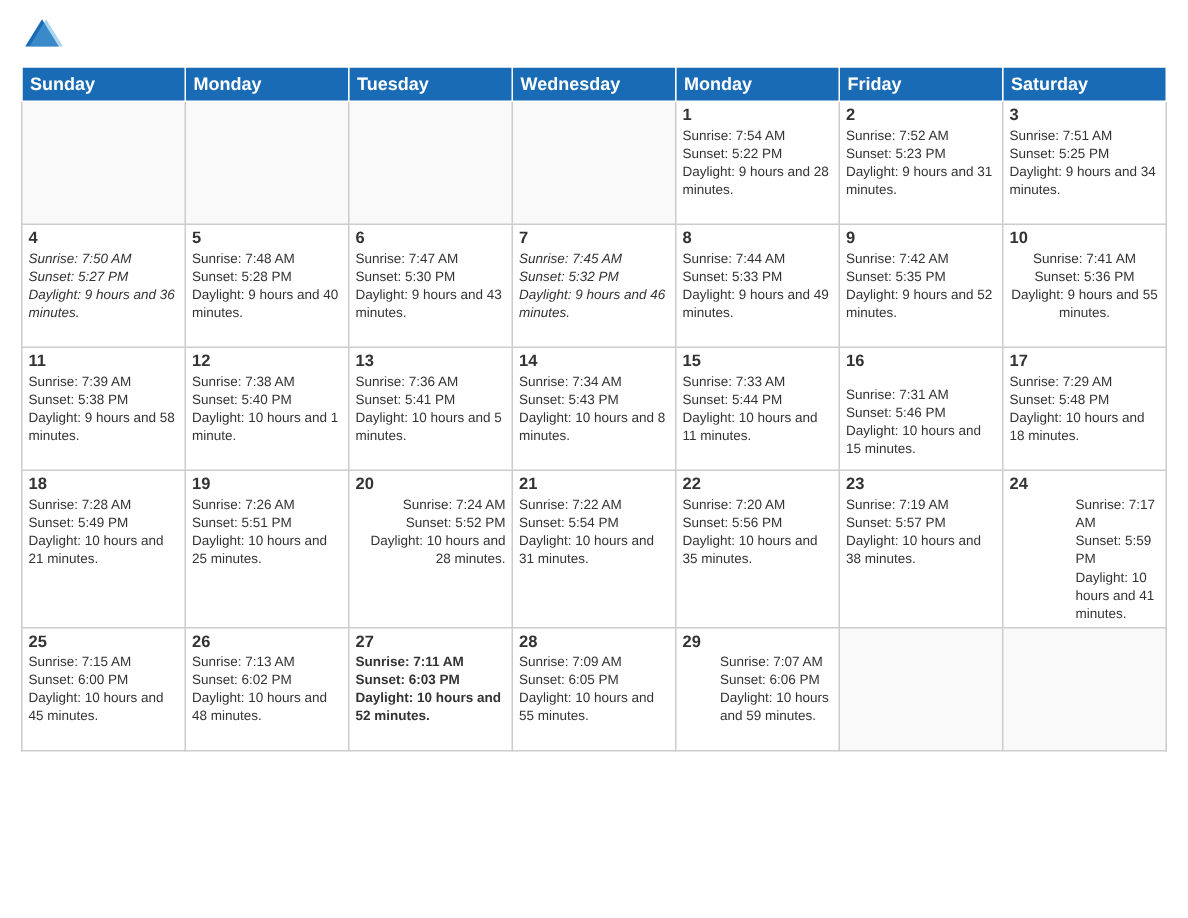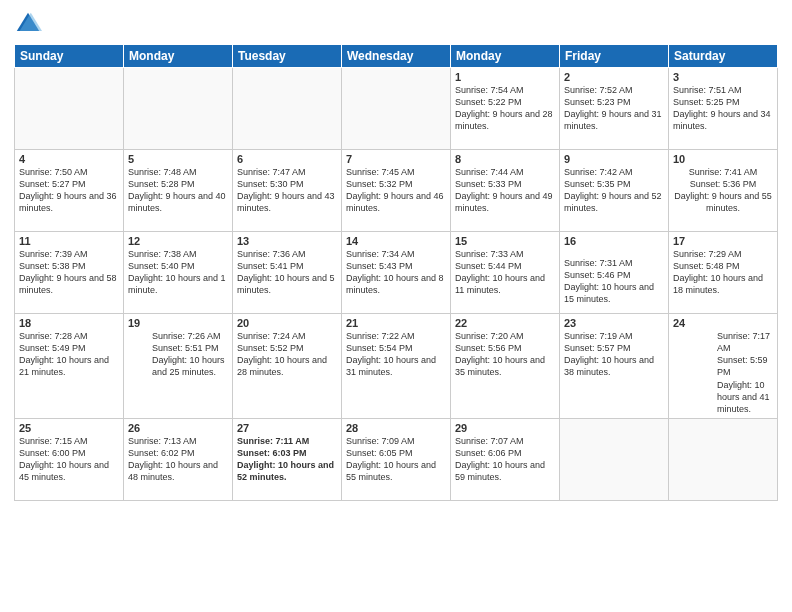--- a/index.html
+++ b/index.html
@@ -152,39 +152,39 @@
           <td>
             <span class="day-num">3</span>
             <div class="day-info" style="white-space: pre-line;">Sunrise: 7:51 AM
 Sunset: 5:25 PM
 Daylight: 9 hours and 34 minutes.</div>
           </td>
         </tr>
         <tr>
           <td>
             <span class="day-num">4</span>
-            <div class="day-info" style="white-space: pre-line;">Sunrise: 7:50 AM
+            <div class="day-info" style="white-space: pre-line; font-style: italic;">Sunrise: 7:50 AM
 Sunset: 5:27 PM
 Daylight: 9 hours and 36 minutes.</div>
           </td>
           <td>
             <span class="day-num">5</span>
             <div class="day-info" style="white-space: pre-line;">Sunrise: 7:48 AM
 Sunset: 5:28 PM
 Daylight: 9 hours and 40 minutes.</div>
           </td>
           <td>
             <span class="day-num">6</span>
             <div class="day-info" style="white-space: pre-line;">Sunrise: 7:47 AM
 Sunset: 5:30 PM
 Daylight: 9 hours and 43 minutes.</div>
           </td>
           <td>
             <span class="day-num">7</span>
-            <div class="day-info" style="white-space: pre-line;">Sunrise: 7:45 AM
+            <div class="day-info" style="white-space: pre-line; font-style: italic;">Sunrise: 7:45 AM
 Sunset: 5:32 PM
 Daylight: 9 hours and 46 minutes.</div>
           </td>
           <td>
             <span class="day-num">8</span>
             <div class="day-info" style="white-space: pre-line;">Sunrise: 7:44 AM
 Sunset: 5:33 PM
 Daylight: 9 hours and 49 minutes.</div>
           </td>
           <td>
@@ -246,27 +246,27 @@
         </tr>
         <tr>
           <td>
             <span class="day-num">18</span>
             <div class="day-info" style="white-space: pre-line;">Sunrise: 7:28 AM
 Sunset: 5:49 PM
 Daylight: 10 hours and 21 minutes.</div>
           </td>
           <td>
             <span class="day-num">19</span>
-            <div class="day-info" style="white-space: pre-line; margin-left: 24px;">Sunrise: 7:26 AM
+            <div class="day-info" style="white-space: pre-line;">Sunrise: 7:26 AM
 Sunset: 5:51 PM
 Daylight: 10 hours and 25 minutes.</div>
           </td>
           <td>
             <span class="day-num">20</span>
-            <div class="day-info" style="white-space: pre-line;">Sunrise: 7:24 AM
+            <div class="day-info" style="white-space: pre-line; text-align: right;">Sunrise: 7:24 AM
 Sunset: 5:52 PM
 Daylight: 10 hours and 28 minutes.</div>
           </td>
           <td>
             <span class="day-num">21</span>
             <div class="day-info" style="white-space: pre-line;">Sunrise: 7:22 AM
 Sunset: 5:54 PM
 Daylight: 10 hours and 31 minutes.</div>
           </td>
           <td>
@@ -308,21 +308,21 @@
 Daylight: 10 hours and 52 minutes.</div>
           </td>
           <td>
             <span class="day-num">28</span>
             <div class="day-info" style="white-space: pre-line;">Sunrise: 7:09 AM
 Sunset: 6:05 PM
 Daylight: 10 hours and 55 minutes.</div>
           </td>
           <td>
             <span class="day-num">29</span>
-            <div class="day-info" style="white-space: pre-line;">Sunrise: 7:07 AM
+            <div class="day-info" style="white-space: pre-line; margin-left: 25px;">Sunrise: 7:07 AM
 Sunset: 6:06 PM
 Daylight: 10 hours and 59 minutes.</div>
           </td>
           <td class="empty-cell"></td>
           <td class="empty-cell"></td>
         </tr>
       </tbody>
   </table>
 </div>
 

